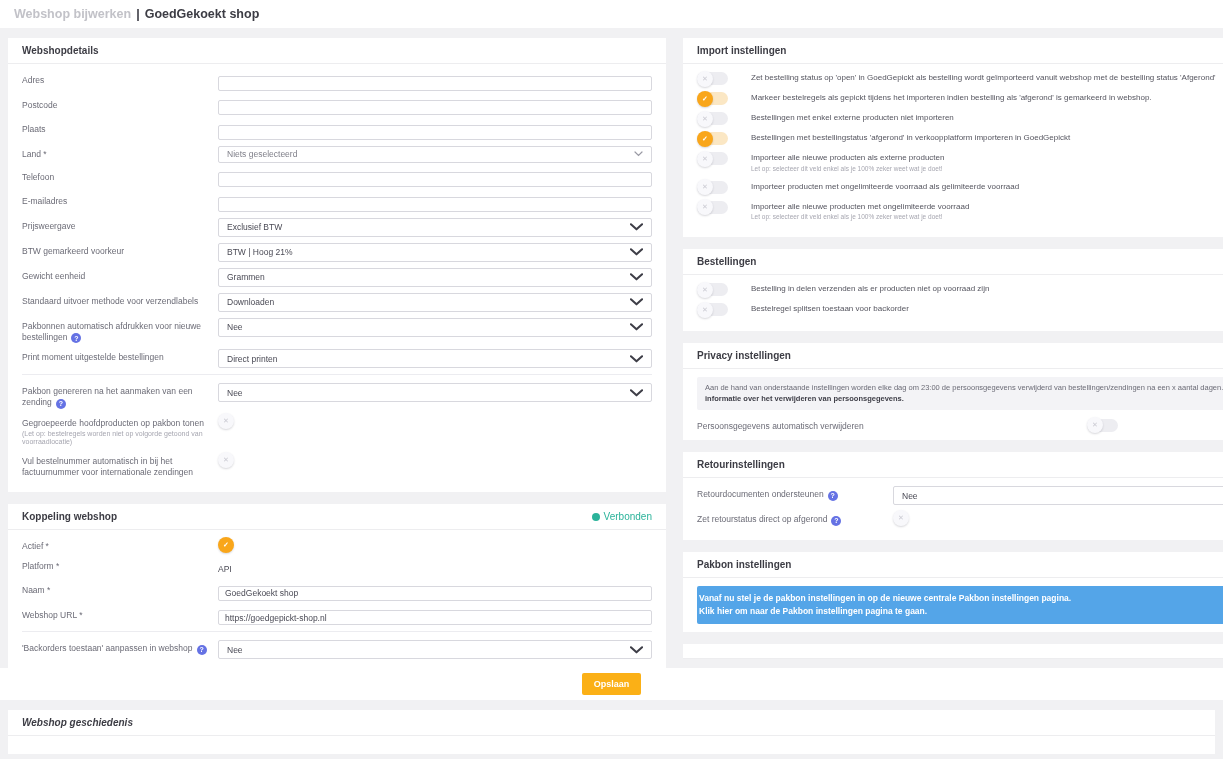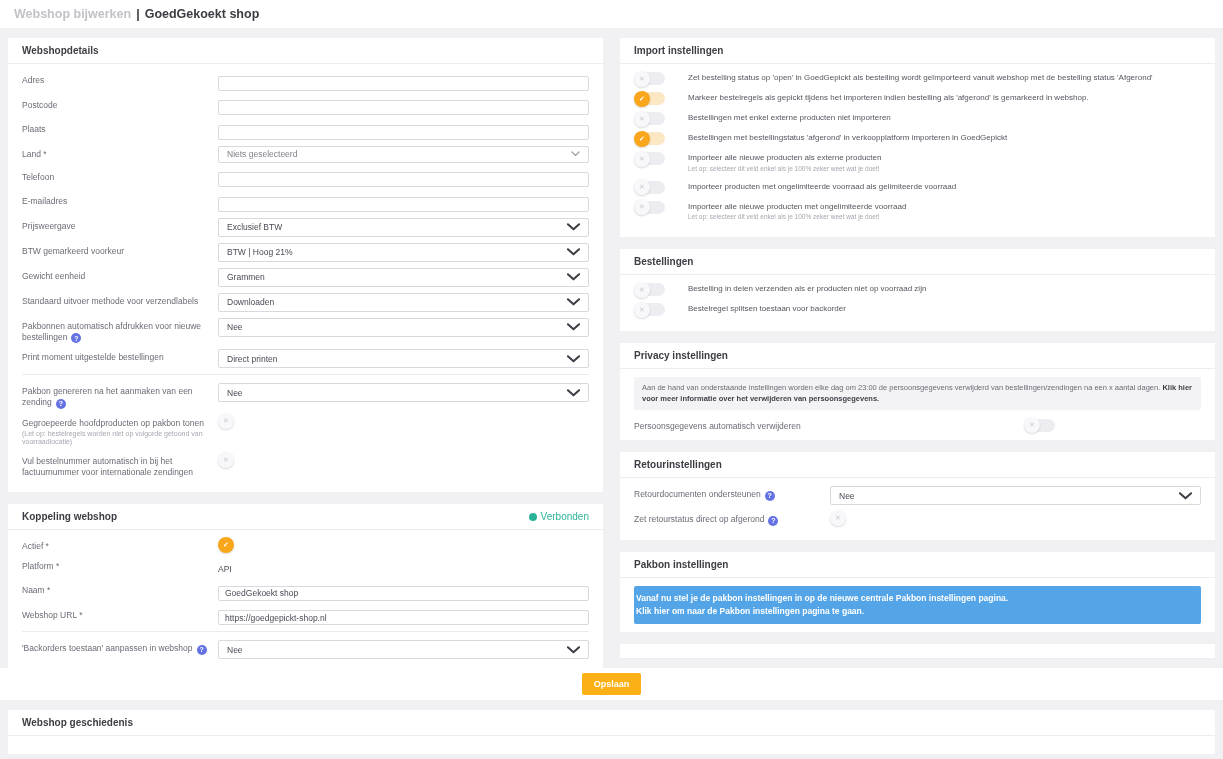--- a/index.html
+++ b/index.html
@@ -7,21 +7,21 @@
     font-family:"Liberation Sans", sans-serif; color:#3c3c44; }
 
   
   .topbar { background:#fff; height:28px; display:flex; align-items:center; padding:0 14px; }
   .topbar .muted { color:#c2c2c8; font-weight:bold; font-size:12.5px; }
   .topbar .sep { color:#3c3c44; font-weight:bold; font-size:12.5px; margin:0 5px; }
   .topbar .main { color:#3c3c44; font-weight:bold; font-size:12.5px; }
 
   
   .cols { display:flex; gap:17px; padding:0 8px; margin-top:10px; height:630px; overflow:hidden; }
-  .col { width:595px; flex:none; }
+  .col { width:658px; flex:none; }
 
   .panel { background:#fff; margin-bottom:12px; }
   .phead { padding:7px 14px; border-bottom:1px solid #ededef; display:flex; align-items:center; justify-content:space-between; }
   .ptitle { font-size:10px; font-weight:bold; color:#3c3c44; }
   .pbody { padding:8px 14px; }
 
   
   .frow { display:flex; margin-bottom:6px; }
   .flabel { width:196px; flex:none; font-size:8.5px; color:#6b6b76; padding-top:3px; line-height:1.3; padding-right:10px; }
   .flabel .sub { display:block; font-size:7px; color:#a6a6b0; margin-top:1px; line-height:1.25; }
@@ -69,21 +69,21 @@
   .banner { background:#54a5e8; border-radius:2px; padding:6px 2px; color:#fff; font-size:8.5px; line-height:1.55; cursor:pointer; }
   .banner .l1 { font-weight:600; }
   .banner .l2 { font-weight:bold; }
 
   
   .savebar { background:#fff; height:32px; display:flex; align-items:center; justify-content:center; }
   .savebtn { background:#fbb016; border:none; color:#fff; font-weight:bold; font-size:9px; padding:6px 12px;
     border-radius:2px; cursor:pointer; font-family:inherit; }
 
   
-  .history { margin:10px 8px 0; background:#fff; }
+  .history { margin:10px 8px 0; background:#fff;font-style:italic; }
   .history .hbody { height:18px; }
 
   .chev { flex:none; margin-left:6px; }
 </style>
 </head>
 <body>
 
 <div class="topbar">
   <span class="muted">Webshop bijwerken</span>
   <span class="sep">|</span>

